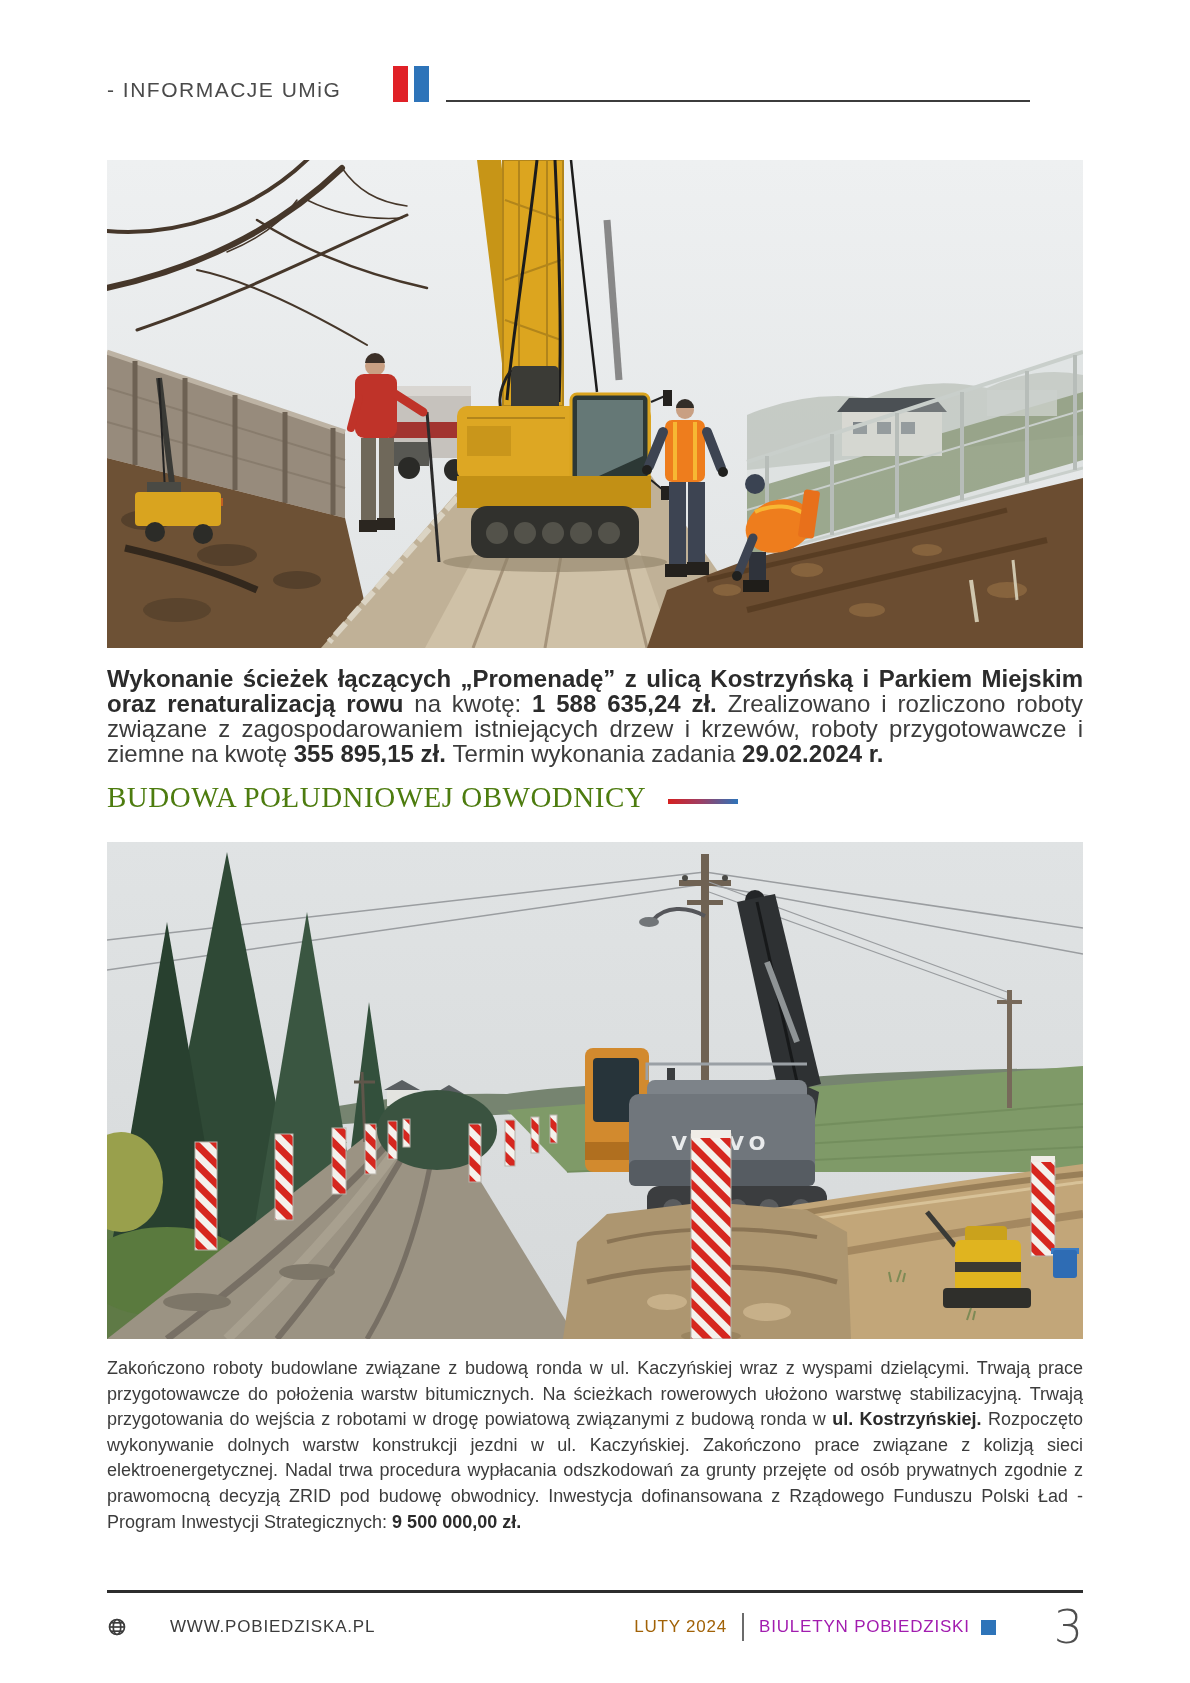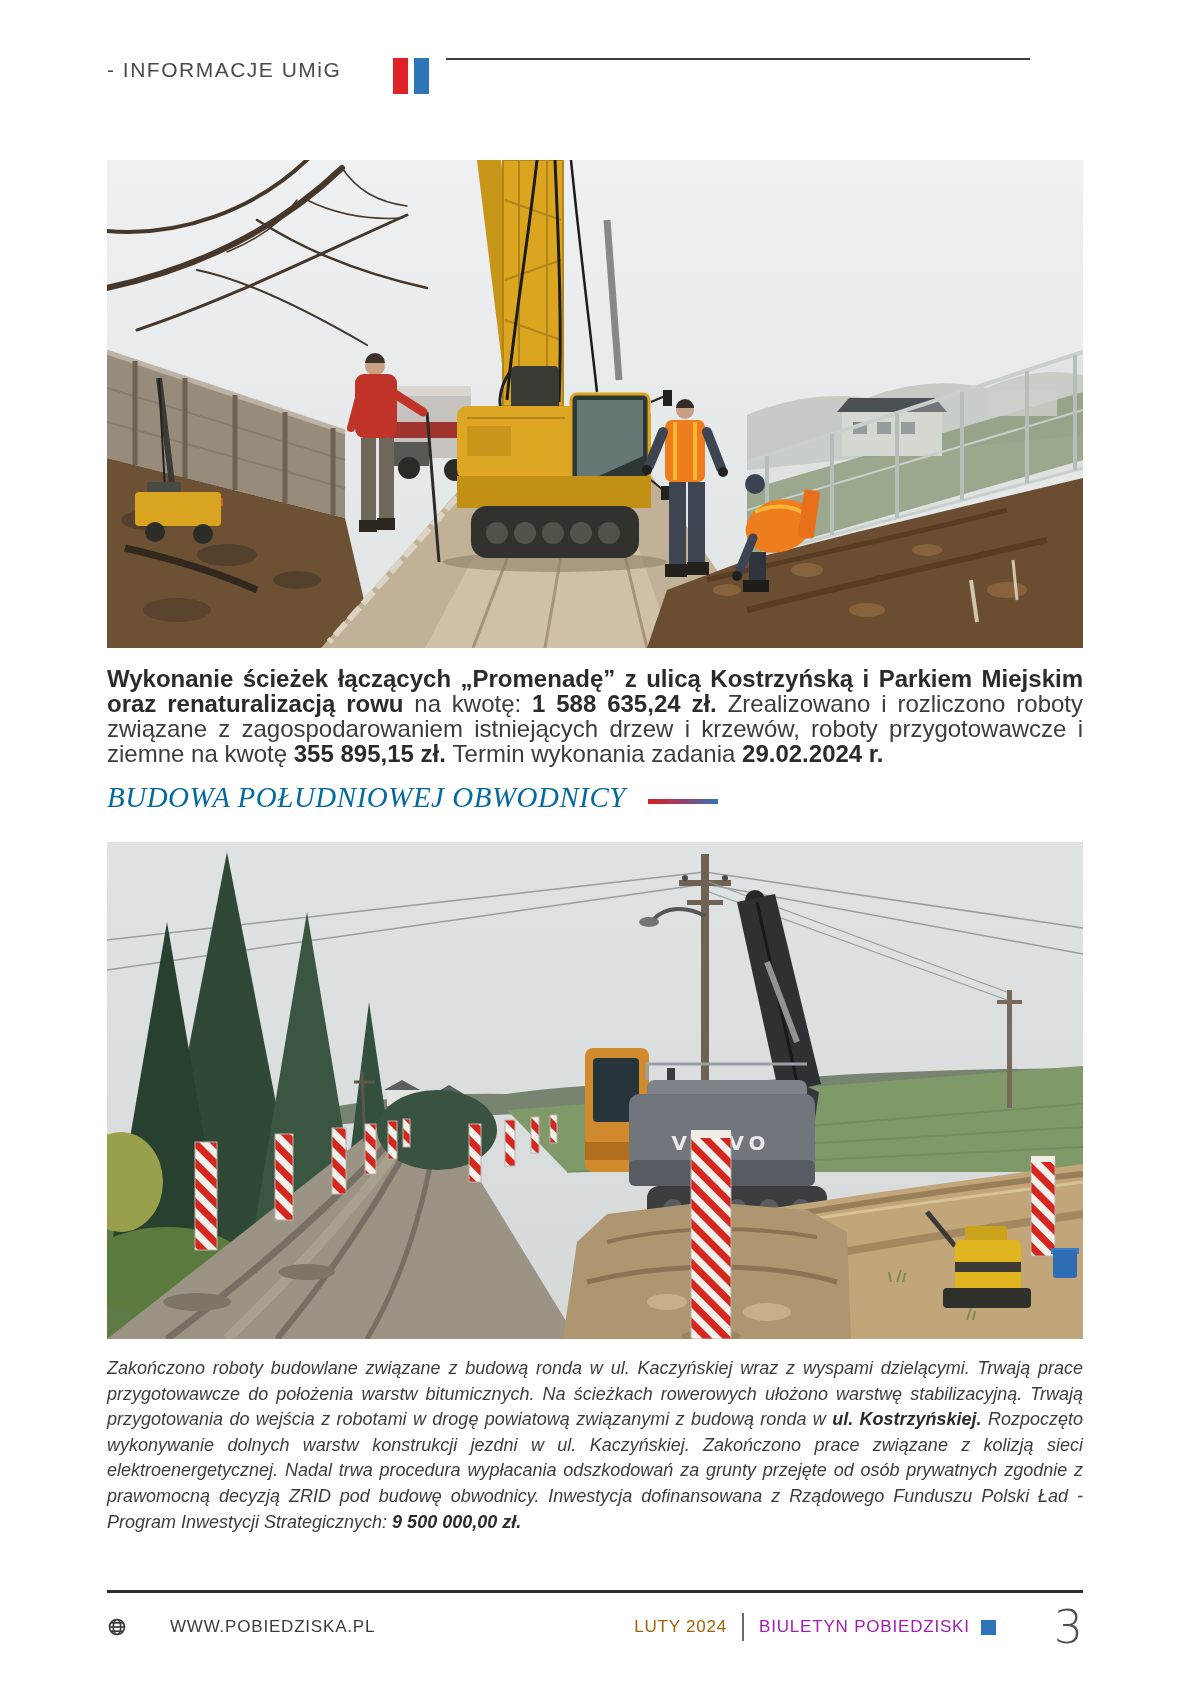--- a/index.html
+++ b/index.html
@@ -1,21 +1,21 @@
 <!DOCTYPE html>
 <html><head>
 <meta charset="utf-8">
 <style>
   html,body{margin:0;padding:0;background:#ffffff;}
   .page{
     position:relative;width:1190px;height:1683px;margin:0 auto;background:#fff;
     font-family:"Liberation Sans",sans-serif;color:#3f3f3f;overflow:hidden;
   }
   
-  .hdr{position:absolute;top:58px;left:107px;width:923px;height:44px;display:flex;align-items:flex-start;}
+  .hdr{position:absolute;top:58px;left:107px;width:923px;height:44px;display:flex;align-items:flex-end;}
   .kicker{font-size:21px;letter-spacing:1.5px;color:#4a4a4a;white-space:nowrap;width:286px;}
   .flag{display:flex;gap:6px;height:36px;}
   .flag .bar{width:15px;height:36px;display:block;}
   .flag .bar.red{background:#e02127;}
   .flag .bar.blue{background:#2e74b9;}
   .hdr-rule{flex:1;height:2px;background:#3c3c3c;margin-left:17px;}
   
   .photo{position:absolute;left:107px;width:976px;}
   .photo svg{display:block;width:100%;height:100%;}
   #photo1{top:160px;height:488px;}
@@ -23,26 +23,26 @@
   
   .caption{
     position:absolute;top:666px;left:107px;width:976px;
     font-size:24px;line-height:25px;text-align:justify;color:#3c3c3c;margin:0;
   }
   .b{font-weight:bold;color:#2b2b2b;}
   
   .sect{
     position:absolute;top:781px;left:107px;margin:0;display:flex;align-items:center;
     font-family:"Liberation Serif",serif;font-weight:normal;font-size:29px;
-    letter-spacing:.5px;color:#0369a1;font-style:italic;
+    letter-spacing:.5px;color:#4d7c0f;
   }
   .sect-rule{display:inline-block;width:70px;height:5px;margin-left:22px;margin-top:8px;
     background:linear-gradient(90deg,#d6201f 0%,#a03d62 45%,#2e74b9 100%);}
   
-  .article2{position:absolute;top:1356px;left:107px;width:976px;font-size:18px;line-height:25.6px;color:#3c3c3c;font-style:italic;}
+  .article2{position:absolute;top:1356px;left:107px;width:976px;font-size:18px;line-height:25.6px;color:#3c3c3c;}
   .article2 p{margin:0;text-align:justify;}
   
   .footer{position:absolute;top:1590px;left:107px;width:976px;border-top:3px solid #2d2d2d;}
   .footer-row{display:flex;align-items:center;margin-top:11px;gap:32px;}
   .globe{width:20px;height:20px;margin-right:11px;flex:none;}
   .website{font-size:17px;letter-spacing:.8px;color:#3c3c3c;}
   .footer-right{margin-left:auto;display:flex;align-items:center;}
   .issue{color:#a16207;font-size:17px;letter-spacing:.8px;}
   .vdiv{width:2px;height:28px;background:#6b6b6b;margin:0 15px;}
   .bulletin{color:#a21caf;font-size:17px;letter-spacing:.8px;}

